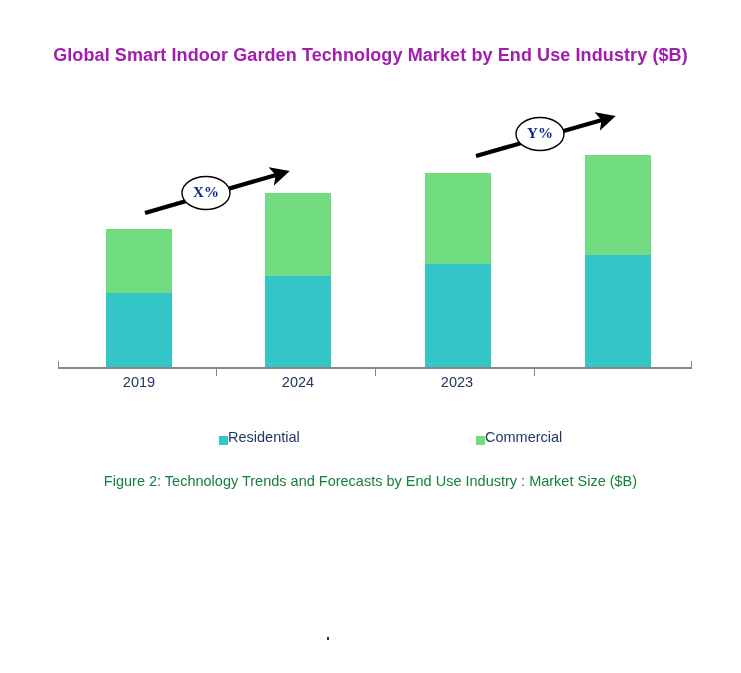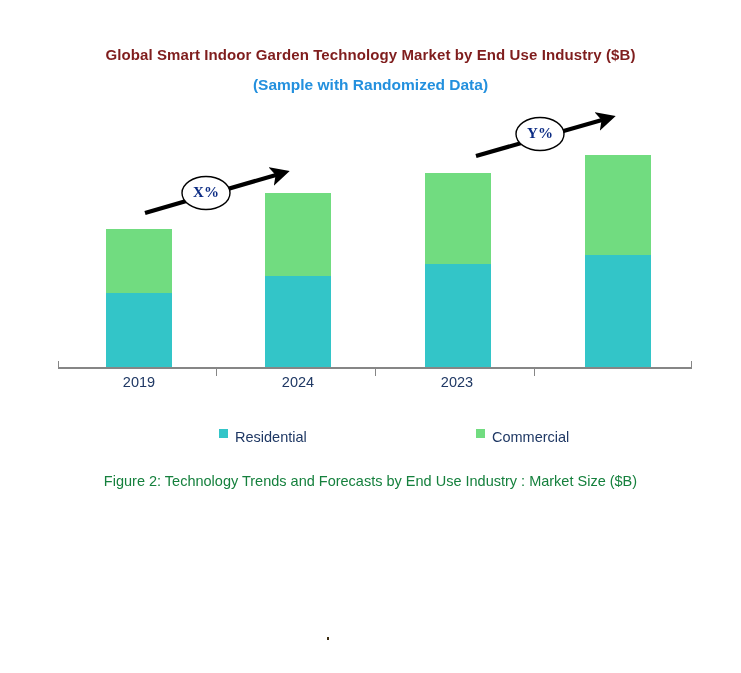--- a/index.html
+++ b/index.html
@@ -17,23 +17,23 @@
 
   
   #title-block {
     position: absolute;
     left: 0;
     top: 44px;
     width: 741px;
     text-align: center;
   }
   #chart-title {
-    font-size: 15px;
+    font-size: 18px;
     font-weight: bold;
-    color: #7f1d1d;
+    color: #a21caf;
     letter-spacing: 0.1px;
     line-height: 22px;
     white-space: nowrap;
   }
   #chart-subtitle {
     margin-top: 9px;
     font-size: 15.5px;
     font-weight: bold;
     color: #2390DE;
     line-height: 20px;
@@ -113,22 +113,22 @@
   #legend {
     position: absolute;
     left: 0;
     top: 429px;
     width: 741px;
     height: 20px;
   }
   .legend-item {
     position: absolute;
     display: flex;
-    align-items: flex-start;
-    gap: 7px;
+    align-items: flex-end;
+    gap: 0;
     white-space: nowrap;
   }
   .legend-swatch {
     width: 9px;
     height: 9px;
     display: inline-block;
   }
   .legend-text {
     font-size: 14.5px;
     color: #1F3864;
@@ -154,21 +154,20 @@
     width: 2px;
     height: 3px;
     background: #3B2B10;
   }
 </style>
 </head>
 <body>
 
 <div id="title-block">
   <div id="chart-title">Global Smart Indoor Garden Technology Market by End Use Industry ($B)</div>
-  <div id="chart-subtitle">(Sample with Randomized Data)</div>
 </div>
 
 <div id="plot-area">
 
   <div id="bars-layer">
       <div class="bar-stack" style="left: 106px; width: 66px; bottom: 52px;">
         <div class="bar-seg" style="height: 64px; background-color: rgb(113, 220, 128);"></div>
         <div class="bar-seg" style="height: 75px; background-color: rgb(51, 197, 200);"></div>
       </div>
       <div class="bar-stack" style="left: 265px; width: 66px; bottom: 52px;">

